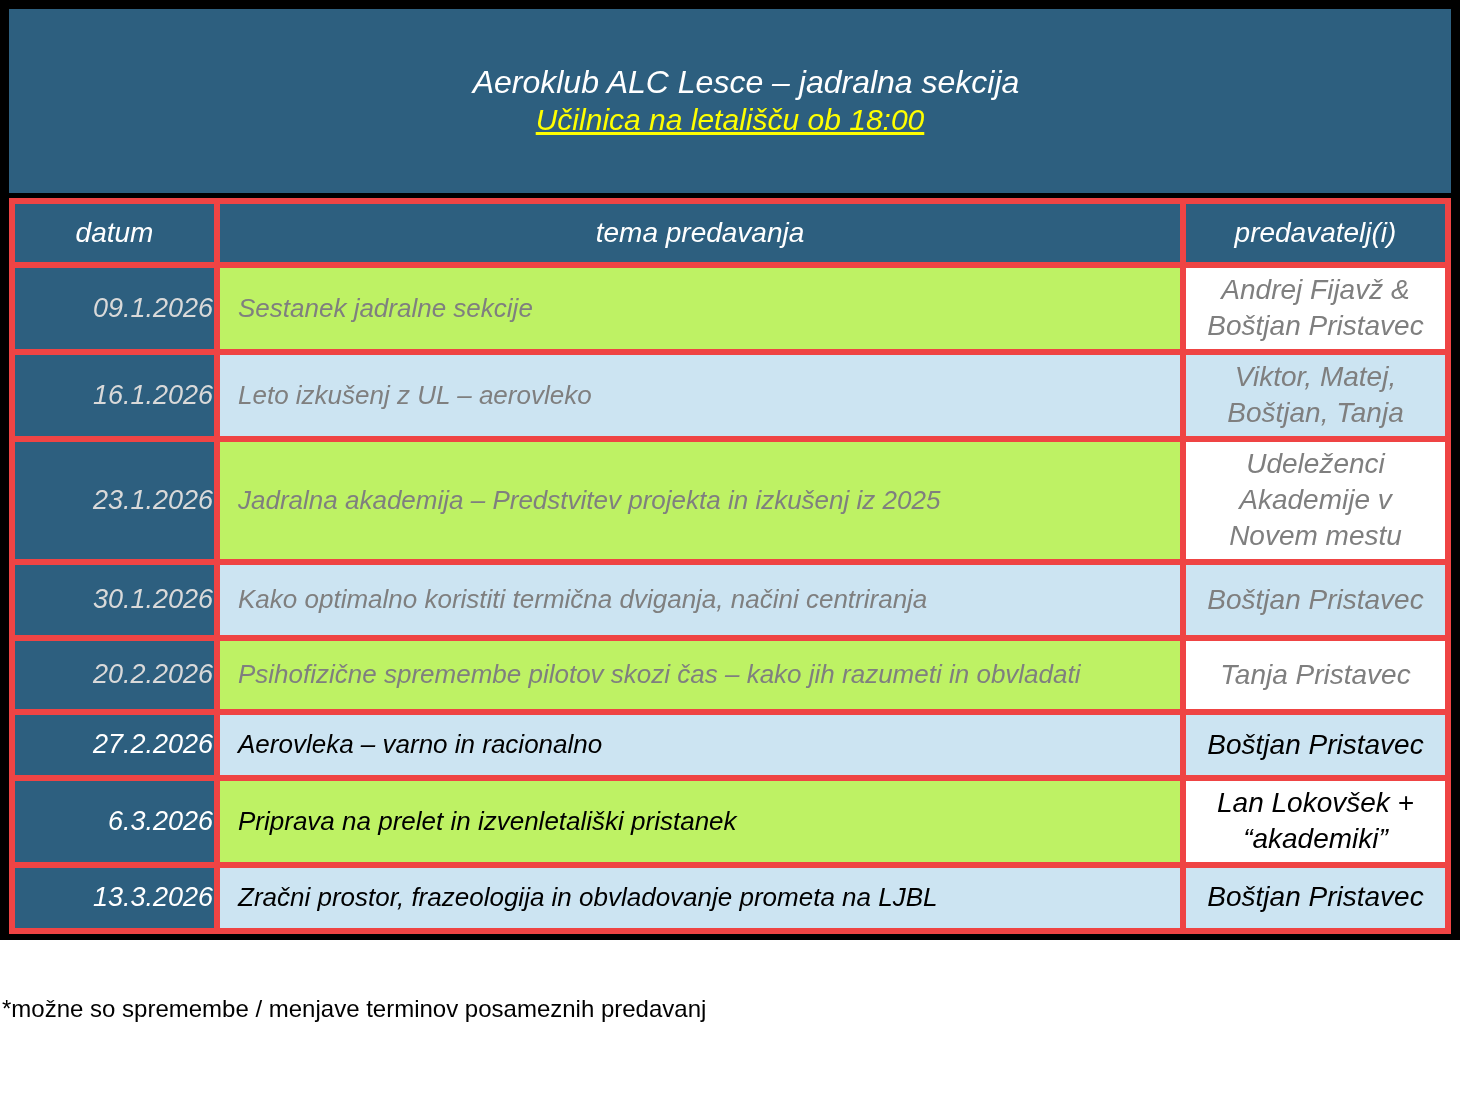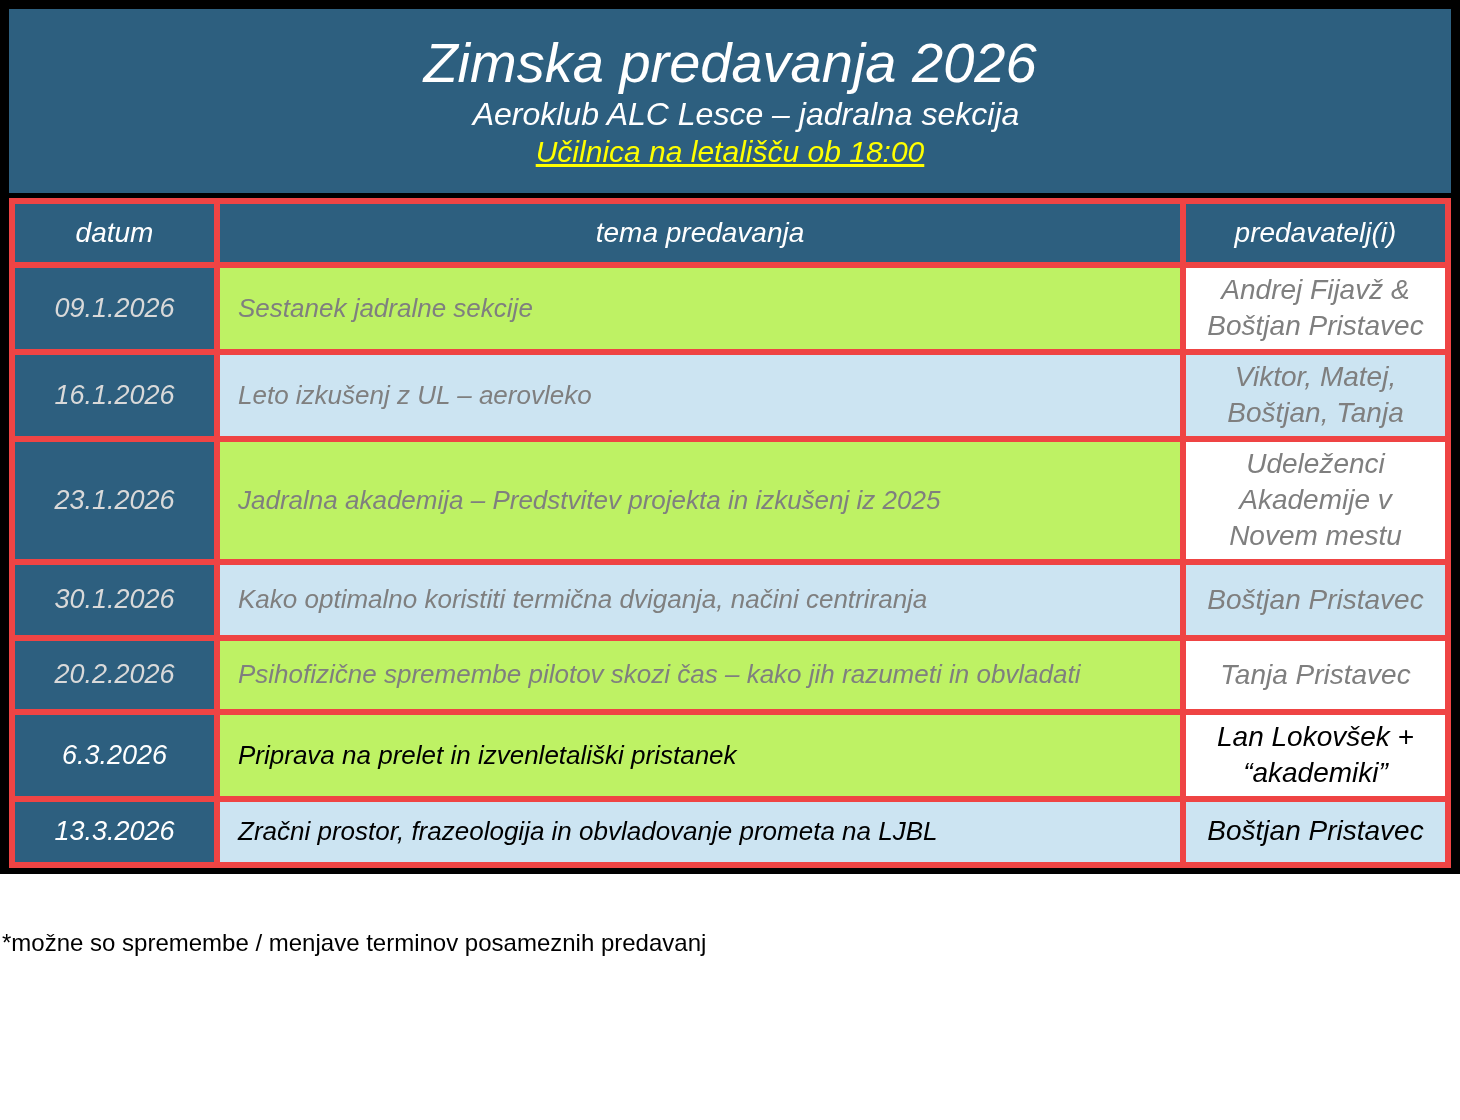--- a/index.html
+++ b/index.html
@@ -35,21 +35,21 @@
     box-sizing: border-box;
     overflow: hidden;
   }
   .schedule thead th {
     background: #2D5F7F; color: #ffffff;
     font-weight: normal; font-size: 28px;
     height: 64px; text-align: center;
   }
   td.date-cell {
     background: #2D5F7F; color: #D9D9D9;
-    text-align: center; font-size: 27px;
+    text-align: right; font-size: 27px;
   }
   td.topic-cell {
     text-align: left; padding: 6px 18px;
     font-size: 26px; color: #7F7F7F;
     background: #bef264; line-height: 1.35;
   }
   td.lecturer-cell {
     text-align: center; padding: 4px 8px;
     font-size: 28px; color: #7F7F7F;
     background: #ffffff; line-height: 1.3;
@@ -63,21 +63,20 @@
     font-size: 24px; padding: 7px 2px 0 2px; margin-top: 48px;
   }
 </style>
 </head>
 <body>
 
 <div class="sheet">
   <div class="frame">
 
     <div class="title-block">
-      <div class="title-main">Zimska predavanja 2026</div>
       <div class="title-sub">Aeroklub ALC Lesce – jadralna sekcija</div>
       <div class="title-loc">Učilnica na letališču ob 18:00</div>
     </div>
 
     <table class="schedule">
       <colgroup>
         <col style="width:205px">
         <col>
         <col style="width:265px">
       </colgroup>
@@ -107,20 +106,25 @@
         <tr class="alt" style="height:76px">
           <td class="date-cell">30.1.2026</td>
           <td class="topic-cell">Kako optimalno koristiti termična dviganja, načini centriranja</td>
           <td class="lecturer-cell">Boštjan Pristavec</td>
         </tr>
         <tr style="height:74px">
           <td class="date-cell">20.2.2026</td>
           <td class="topic-cell">Psihofizične spremembe pilotov skozi čas – kako jih razumeti in obvladati</td>
           <td class="lecturer-cell">Tanja Pristavec</td>
         </tr>
+        <tr class="alt strong" style="height:66px">
+          <td class="date-cell">27.2.2026</td>
+          <td class="topic-cell">Aerovleka – varno in racionalno</td>
+          <td class="lecturer-cell">Boštjan Pristavec</td>
+        </tr>
         <tr class="strong" style="height:76px">
           <td class="date-cell">6.3.2026</td>
           <td class="topic-cell">Priprava na prelet in izvenletališki pristanek</td>
           <td class="lecturer-cell">Lan Lokovšek + “akademiki”</td>
         </tr>
         <tr class="alt strong" style="height:66px">
           <td class="date-cell">13.3.2026</td>
           <td class="topic-cell">Zračni prostor, frazeologija in obvladovanje prometa na LJBL</td>
           <td class="lecturer-cell">Boštjan Pristavec</td>
         </tr>

